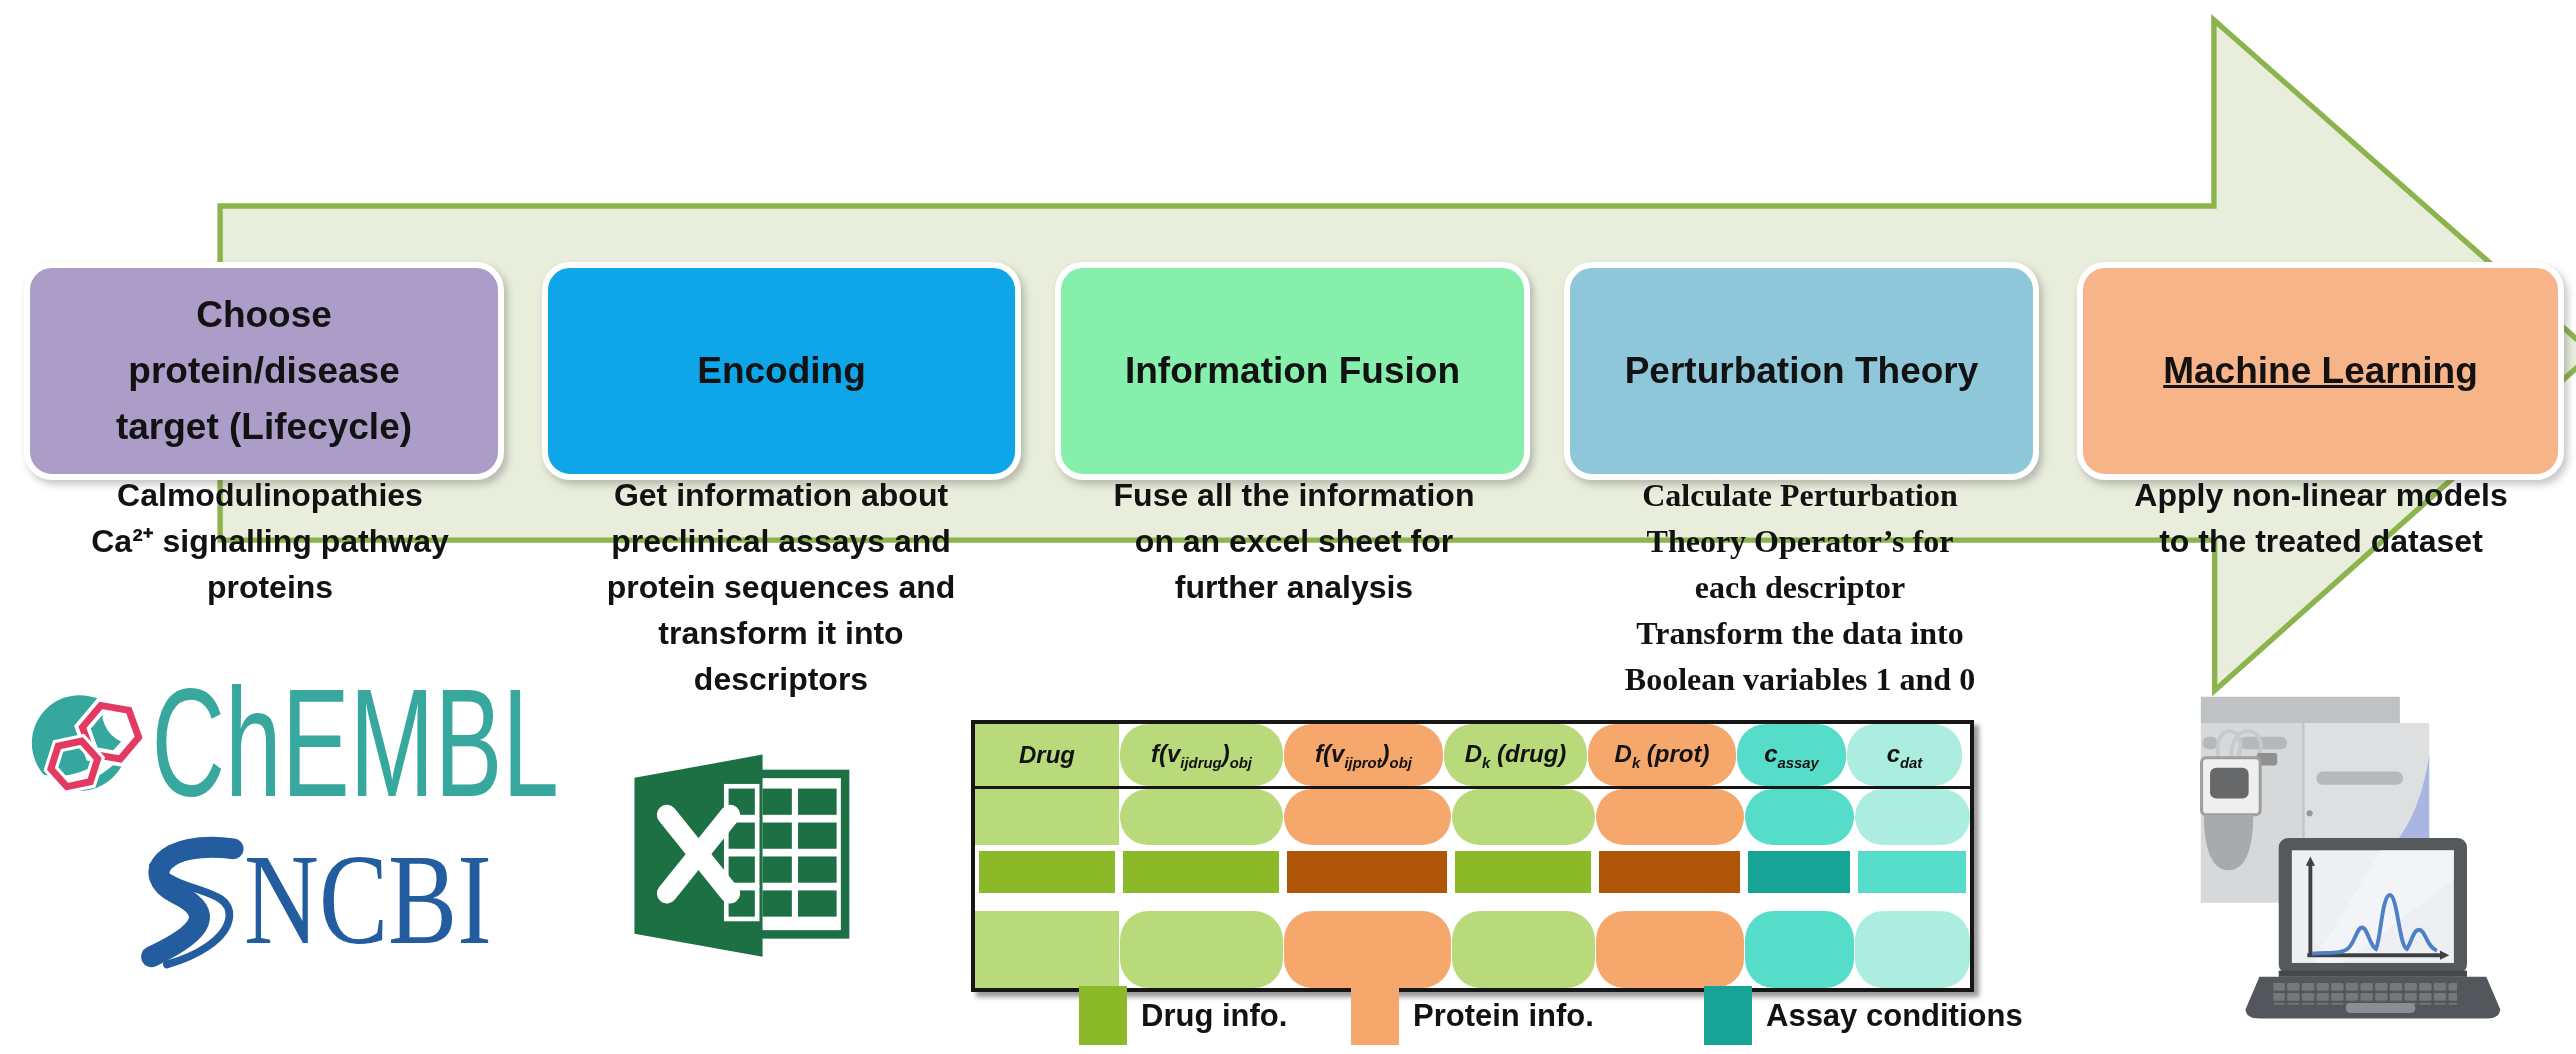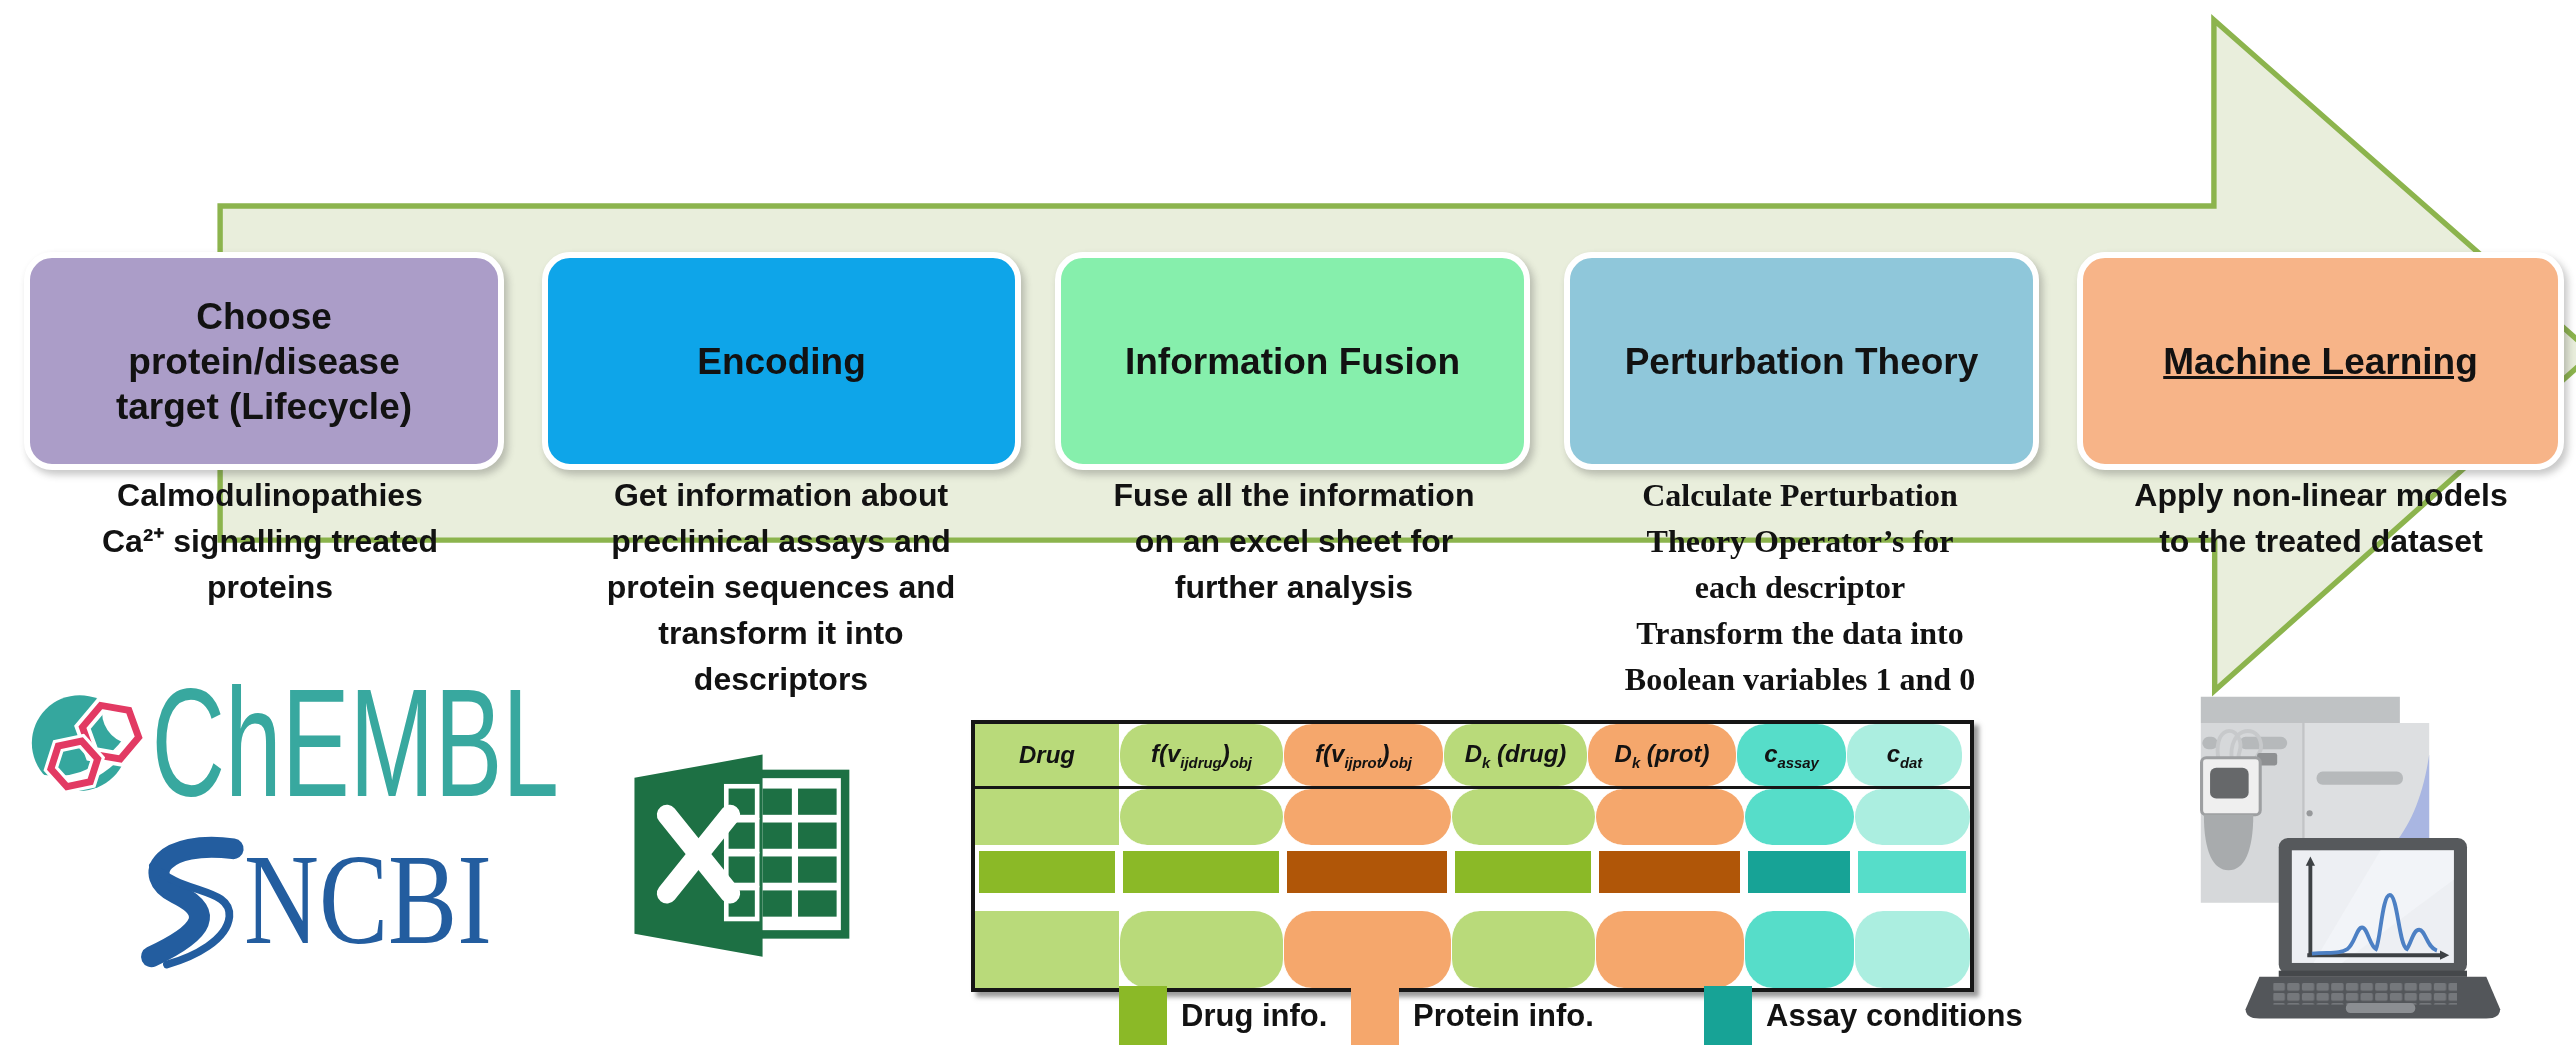--- a/index.html
+++ b/index.html
@@ -1,25 +1,25 @@
 <!DOCTYPE html>
 <html style="font-size:12.3px"><head>
 <meta charset="utf-8">
 <style>
   html,body{margin:0;padding:0;background:#fff;}
   .canvas{position:relative;width:2576px;height:1054px;background:#ffffff;overflow:hidden;
           font-family:"Liberation Sans",sans-serif;color:#121212;}
   svg{position:absolute;left:0;top:0;}
 
   
-  .stage-box{position:absolute;top:252px;height:218px;box-sizing:border-box;
+  .stage-box{position:absolute;top:262px;height:218px;box-sizing:border-box;
     border:6.2px solid #ffffff;border-radius:28px;
     box-shadow:3.1px 4.6px 7px rgba(60,60,60,.28);
     display:flex;align-items:center;justify-content:center;text-align:center;
-    font-weight:bold;font-size:37px;line-height:45px;white-space:pre-line;}
+    font-weight:bold;font-size:37px;line-height:56px;white-space:pre-line;}
   .b1{left:24px;width:480px;}
   .b2{left:542px;width:479px;}
   .b3{left:1055px;width:475px;}
   .b4{left:1564px;width:475px;}
   .b5{left:2077px;width:487px;text-decoration:underline;}
 
   
   .stage-desc{position:absolute;top:472px;width:494px;text-align:center;
     font-weight:bold;font-size:32px;line-height:46px;white-space:pre-line;}
   .d1{left:23px;}
@@ -39,21 +39,21 @@
       font-style:italic;font-weight:bold;font-size:24px;}
   .th sub{font-size:0.62em;font-weight:bold;}
   .r-light{height:56px;}
   .r-tall{height:77px;}
   .bar-row{height:54px;padding:6.2px 0;background:#ffffff;}
   .bar-cell{height:42px;padding:0 3.9px;border-left:none !important;}
   .bar{width:100%;height:100%;}
 
   
   .legend-item{position:absolute;top:986px;display:flex;align-items:center;}
-  .lg1{left:1079px;margin-left:40px;} .lg2{left:1351px;} .lg3{left:1688px;padding-left:16px;}
+  .lg1{left:1079px;} .lg2{left:1351px;} .lg3{left:1688px;padding-left:16px;}
   .legend-swatch{width:48px;height:59px;flex:0 0 auto;}
   .legend-label{margin-left:14px;font-size:31px;font-weight:bold;white-space:nowrap;}
 </style>
 </head>
 <body>
 
 <div class="canvas">
 
   <svg width="2576" height="1054" viewBox="0 0 3338 1366">
     <defs>
@@ -162,21 +162,21 @@
 
   <div class="stage-box b1" style="background: rgb(171, 157, 200);">Choose
 protein/disease
 target (Lifecycle)</div>
   <div class="stage-box b2" style="background: #0ea5e9;">Encoding</div>
   <div class="stage-box b3" style="background: #86efac;">Information Fusion</div>
   <div class="stage-box b4" style="background: rgb(143, 199, 218);">Perturbation Theory</div>
   <div class="stage-box b5" style="background: rgb(247, 180, 136);">Machine Learning</div>
 
   <div class="stage-desc d1">Calmodulinopathies
-Ca²⁺ signalling treated
+Ca²⁺ signalling pathway
 proteins</div>
   <div class="stage-desc d2">Get information about
 preclinical assays and
 protein sequences and
 transform it into
 descriptors</div>
   <div class="stage-desc d3">Fuse all the information
 on an excel sheet for
 further analysis</div>
   <div class="stage-desc d4">Calculate Perturbation

